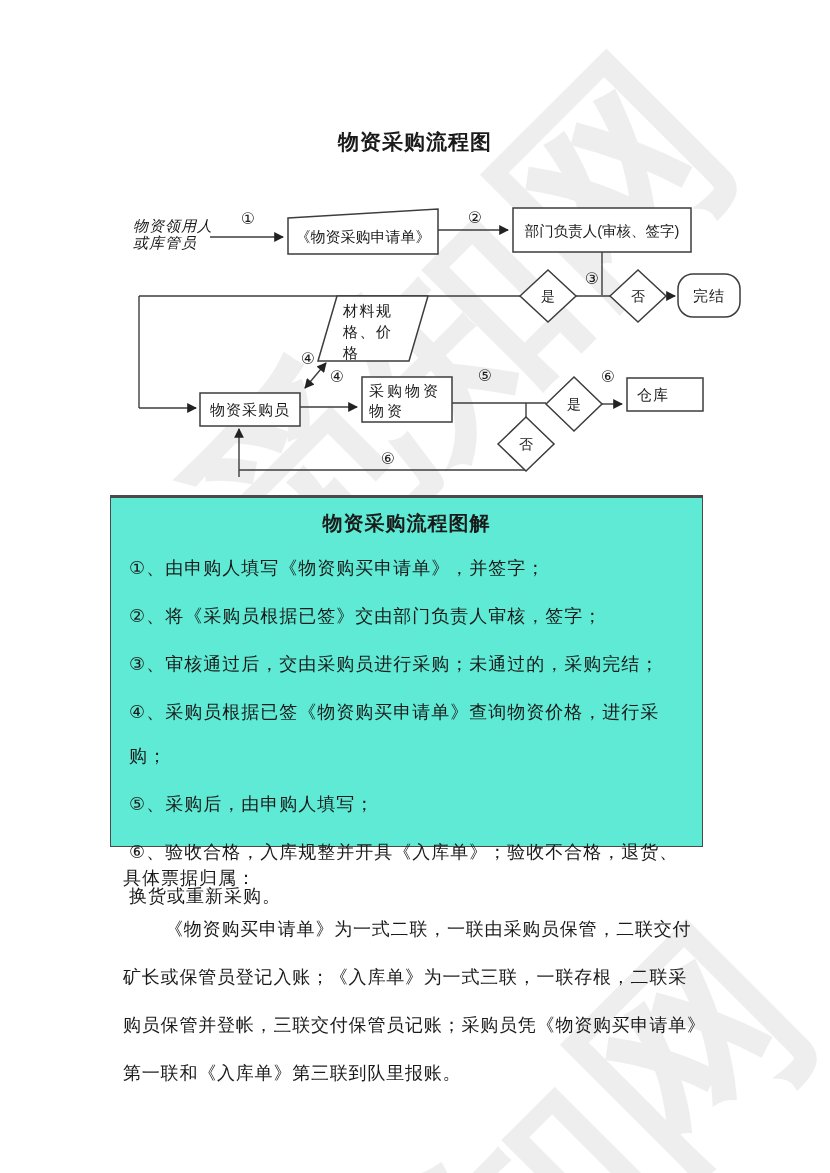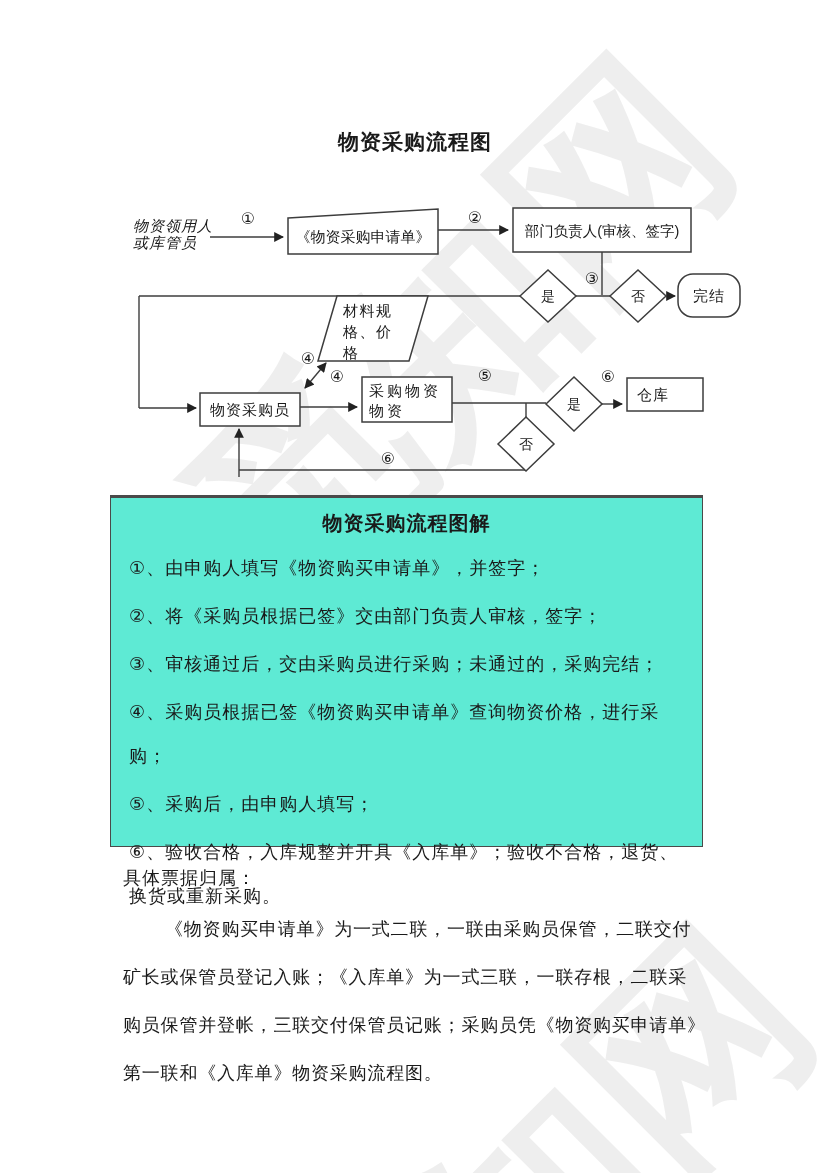--- a/index.html
+++ b/index.html
@@ -160,16 +160,16 @@
       <p class="legend-item">⑤、采购后，由申购人填写；</p>
       <p class="legend-item">⑥、验收合格，入库规整并开具《入库单》；验收不合格，退货、换货或重新采购。</p>
     </div>
   </div>
 
   <h3 class="notes-heading">具体票据归属：</h3>
   <div class="notes-paragraph">
     <div class="notes-line first-line">《物资购买申请单》为一式二联，一联由采购员保管，二联交付</div>
     <div class="notes-line">矿长或保管员登记入账；《入库单》为一式三联，一联存根，二联采</div>
     <div class="notes-line">购员保管并登帐，三联交付保管员记账；采购员凭《物资购买申请单》</div>
-    <div class="notes-line">第一联和《入库单》物资采购流程图。</div>
+    <div class="notes-line">第一联和《入库单》第三联到队里报账。</div>
   </div>
 
 </div>
 
 </body></html>

